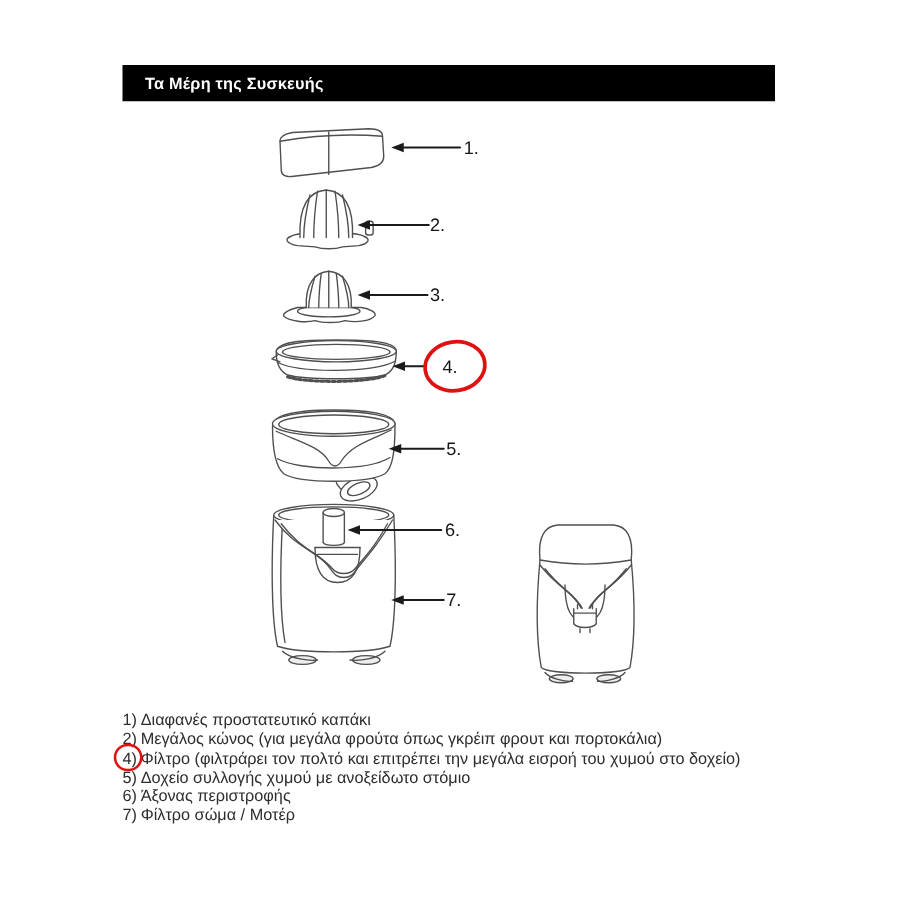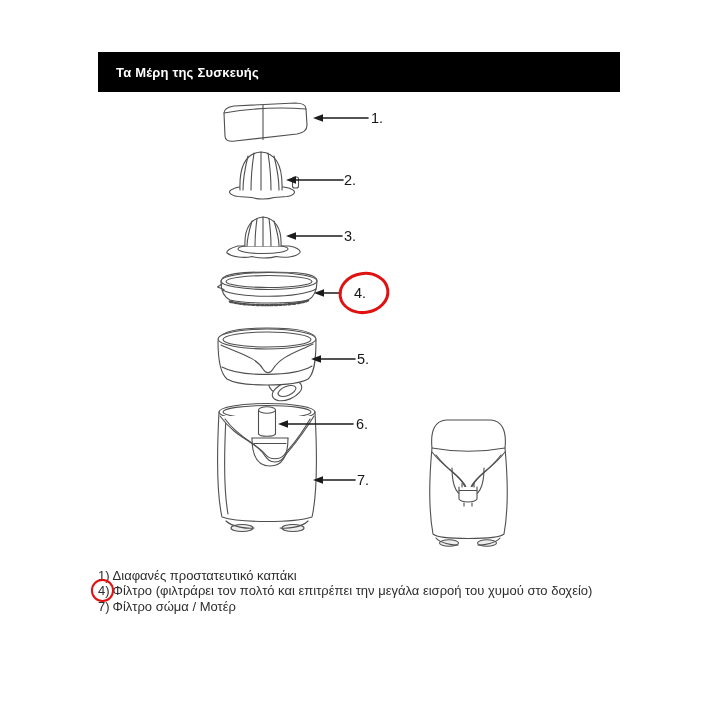--- a/index.html
+++ b/index.html
@@ -2,21 +2,21 @@
 <html><head>
 <meta charset="utf-8">
 <style>
   html,body{margin:0;padding:0;}
   body{
     width:720px;height:720px;position:relative;overflow:hidden;
     background:#ffffff;
     font-family:"Liberation Sans","DejaVu Sans",sans-serif;
   }
   .header-bar{
-    position:absolute;left:98px;top:52px;width:522px;height:40px;
+    position:absolute;left:98px;top:52px;width:522px;height:29px;
     background:#000000;display:flex;align-items:center;
   }
   .header-title{
     color:#ffffff;font-size:13px;font-weight:bold;padding-left:18px;letter-spacing:.2px;
   }
   svg.diagram{position:absolute;left:0;top:0;}
   .parts-list{
     position:absolute;left:98px;top:568px;width:560px;
     font-size:13px;line-height:15.3px;color:#2d2d2d;
   }
@@ -159,18 +159,27 @@
   </g>
 
   <ellipse cx="364" cy="293" rx="24" ry="19.5" stroke="#e01111" stroke-width="3" transform="rotate(-8 364 293)"></ellipse>
 </svg>
 
 <div class="parts-list">
   <div class="list-row">
     <span class="marker">1)</span><span>Διαφανές προστατευτικό καπάκι</span>
   </div>
   <div class="list-row">
+    <span class="marker">2)</span><span>Μεγάλος κώνος (για μεγάλα φρούτα όπως γκρέιπ φρουτ και πορτοκάλια)</span>
+  </div>
+  <div class="list-row">
     <span class="marker circled">4)</span><span>Φίλτρο (φιλτράρει τον πολτό και επιτρέπει την μεγάλα εισροή του χυμού στο δοχείο)</span>
+  </div>
+  <div class="list-row">
+    <span class="marker">5)</span><span>Δοχείο συλλογής χυμού με ανοξείδωτο στόμιο</span>
+  </div>
+  <div class="list-row">
+    <span class="marker">6)</span><span>Άξονας περιστροφής</span>
   </div>
   <div class="list-row">
     <span class="marker">7)</span><span>Φίλτρο σώμα / Μοτέρ</span>
   </div>
 </div>
 
 </body></html>

